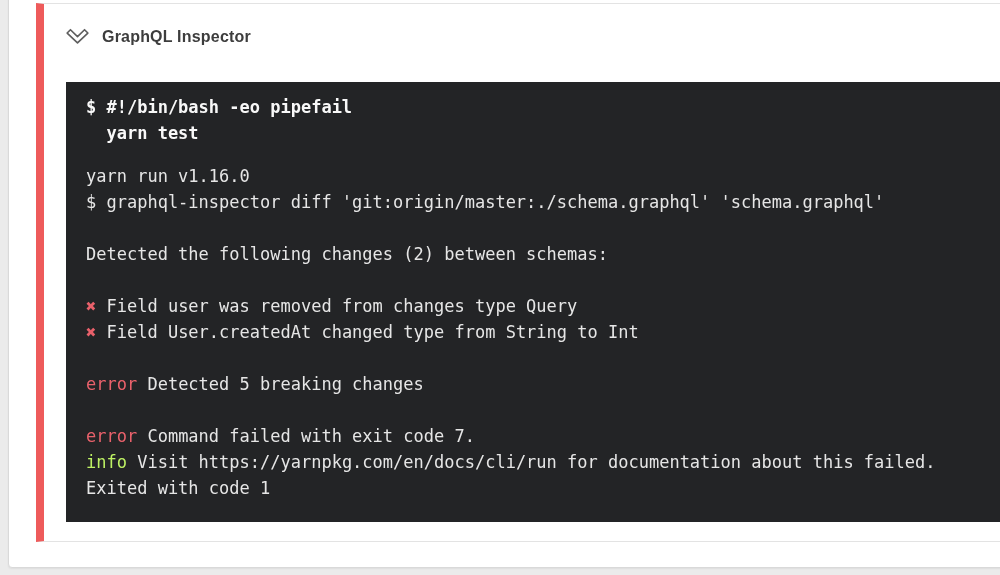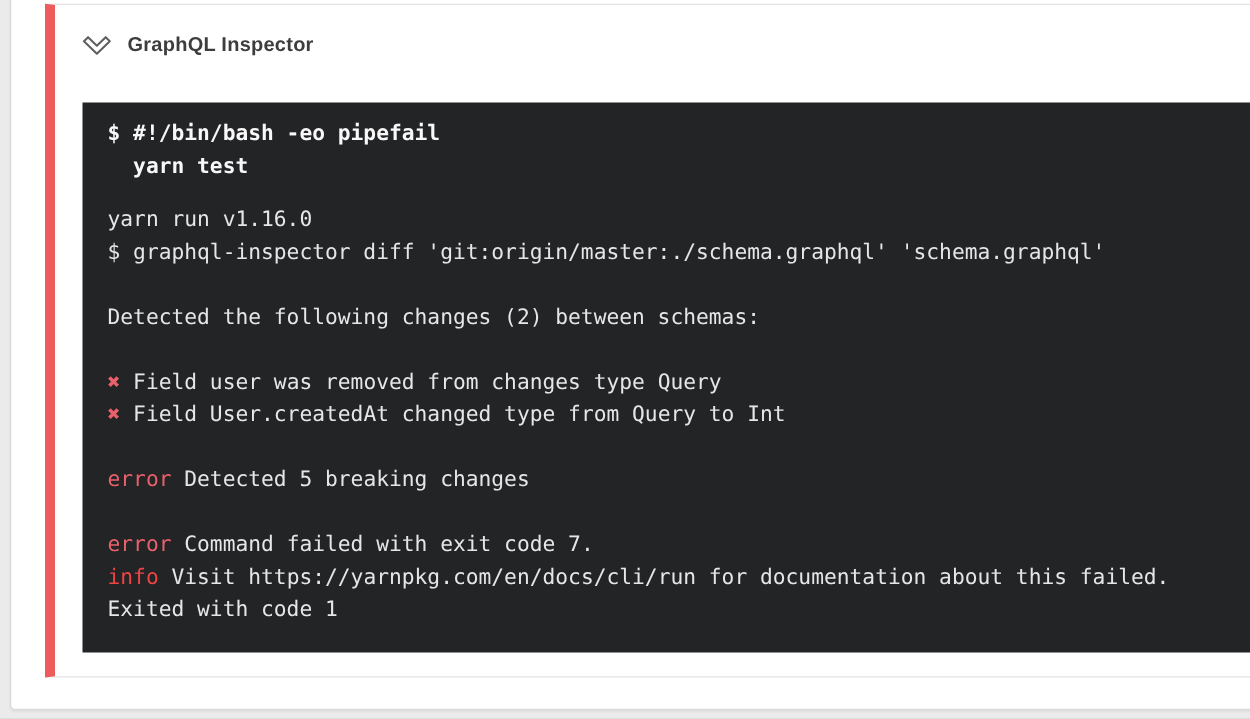--- a/index.html
+++ b/index.html
@@ -56,21 +56,21 @@
     font-family: "DejaVu Sans Mono", monospace;
     font-size: 17px;
     line-height: 26px;
     padding: 12px 20px 24px 20px;
     overflow: hidden;
   }
   .t-line { white-space: pre; }
   .t-line.blank { height: 26px; }
   .cmd { font-weight: bold; color: #f8f8f8; margin-bottom: 17px; }
   .red  { color: #e9616b; }
-  .cyan { color: #ef4444; }
+  .cyan { color: #bef264; }
 </style>
 </head>
 <body>
 
 <div class="page">
   <div class="outer-card">
     <div class="step-card">
 
       <div class="step-header">
         <span class="chevron">
@@ -86,21 +86,21 @@
           <div class="t-line">$ #!/bin/bash -eo pipefail</div>
           <div class="t-line">  yarn test</div>
         </div>
         <div class="out">
           <div class="t-line">yarn run v1.16.0</div>
           <div class="t-line">$ graphql-inspector diff 'git:origin/master:./schema.graphql' 'schema.graphql'</div>
           <div class="t-line blank"></div>
           <div class="t-line">Detected the following changes (2) between schemas:</div>
           <div class="t-line blank"></div>
           <div class="t-line"><span class="red">✖</span><span> Field user was removed from changes type Query</span></div>
-          <div class="t-line"><span class="red">✖</span><span> Field User.createdAt changed type from Query to Int</span></div>
+          <div class="t-line"><span class="red">✖</span><span> Field User.createdAt changed type from String to Int</span></div>
           <div class="t-line blank"></div>
           <div class="t-line"><span class="red">error</span><span> Detected 5 breaking changes</span></div>
           <div class="t-line blank"></div>
           <div class="t-line"><span class="red">error</span><span> Command failed with exit code 7.</span></div>
           <div class="t-line"><span class="cyan">info</span><span> Visit https://yarnpkg.com/en/docs/cli/run for documentation about this failed.</span></div>
           <div class="t-line">Exited with code 1</div>
         </div>
       </div>
 
     </div>

